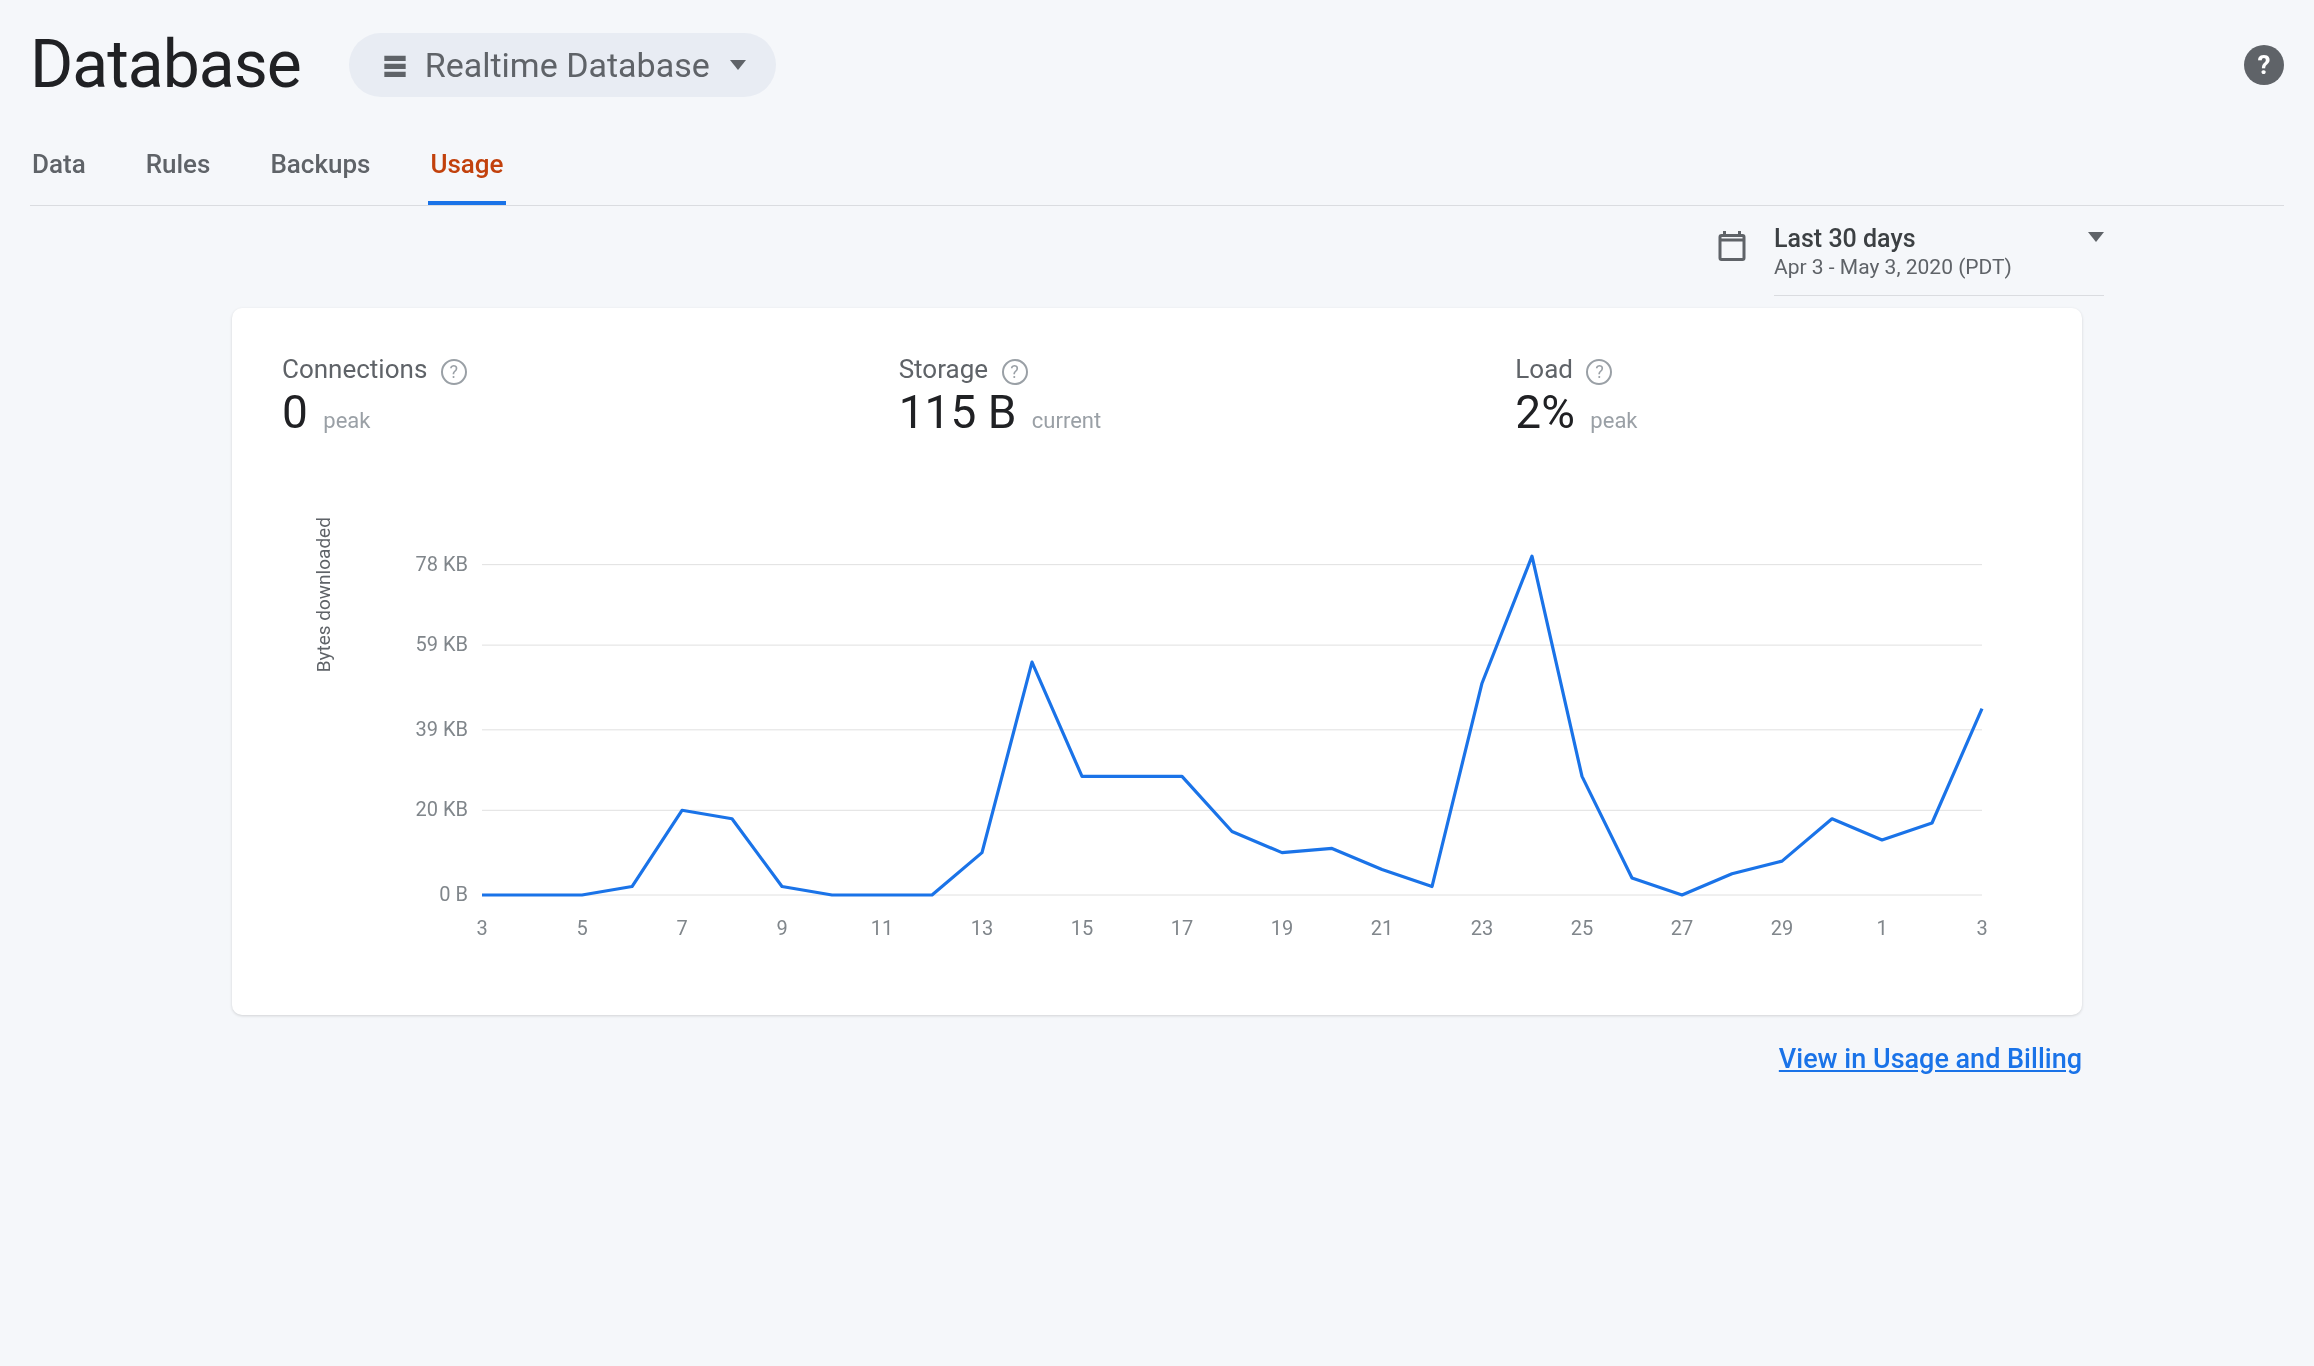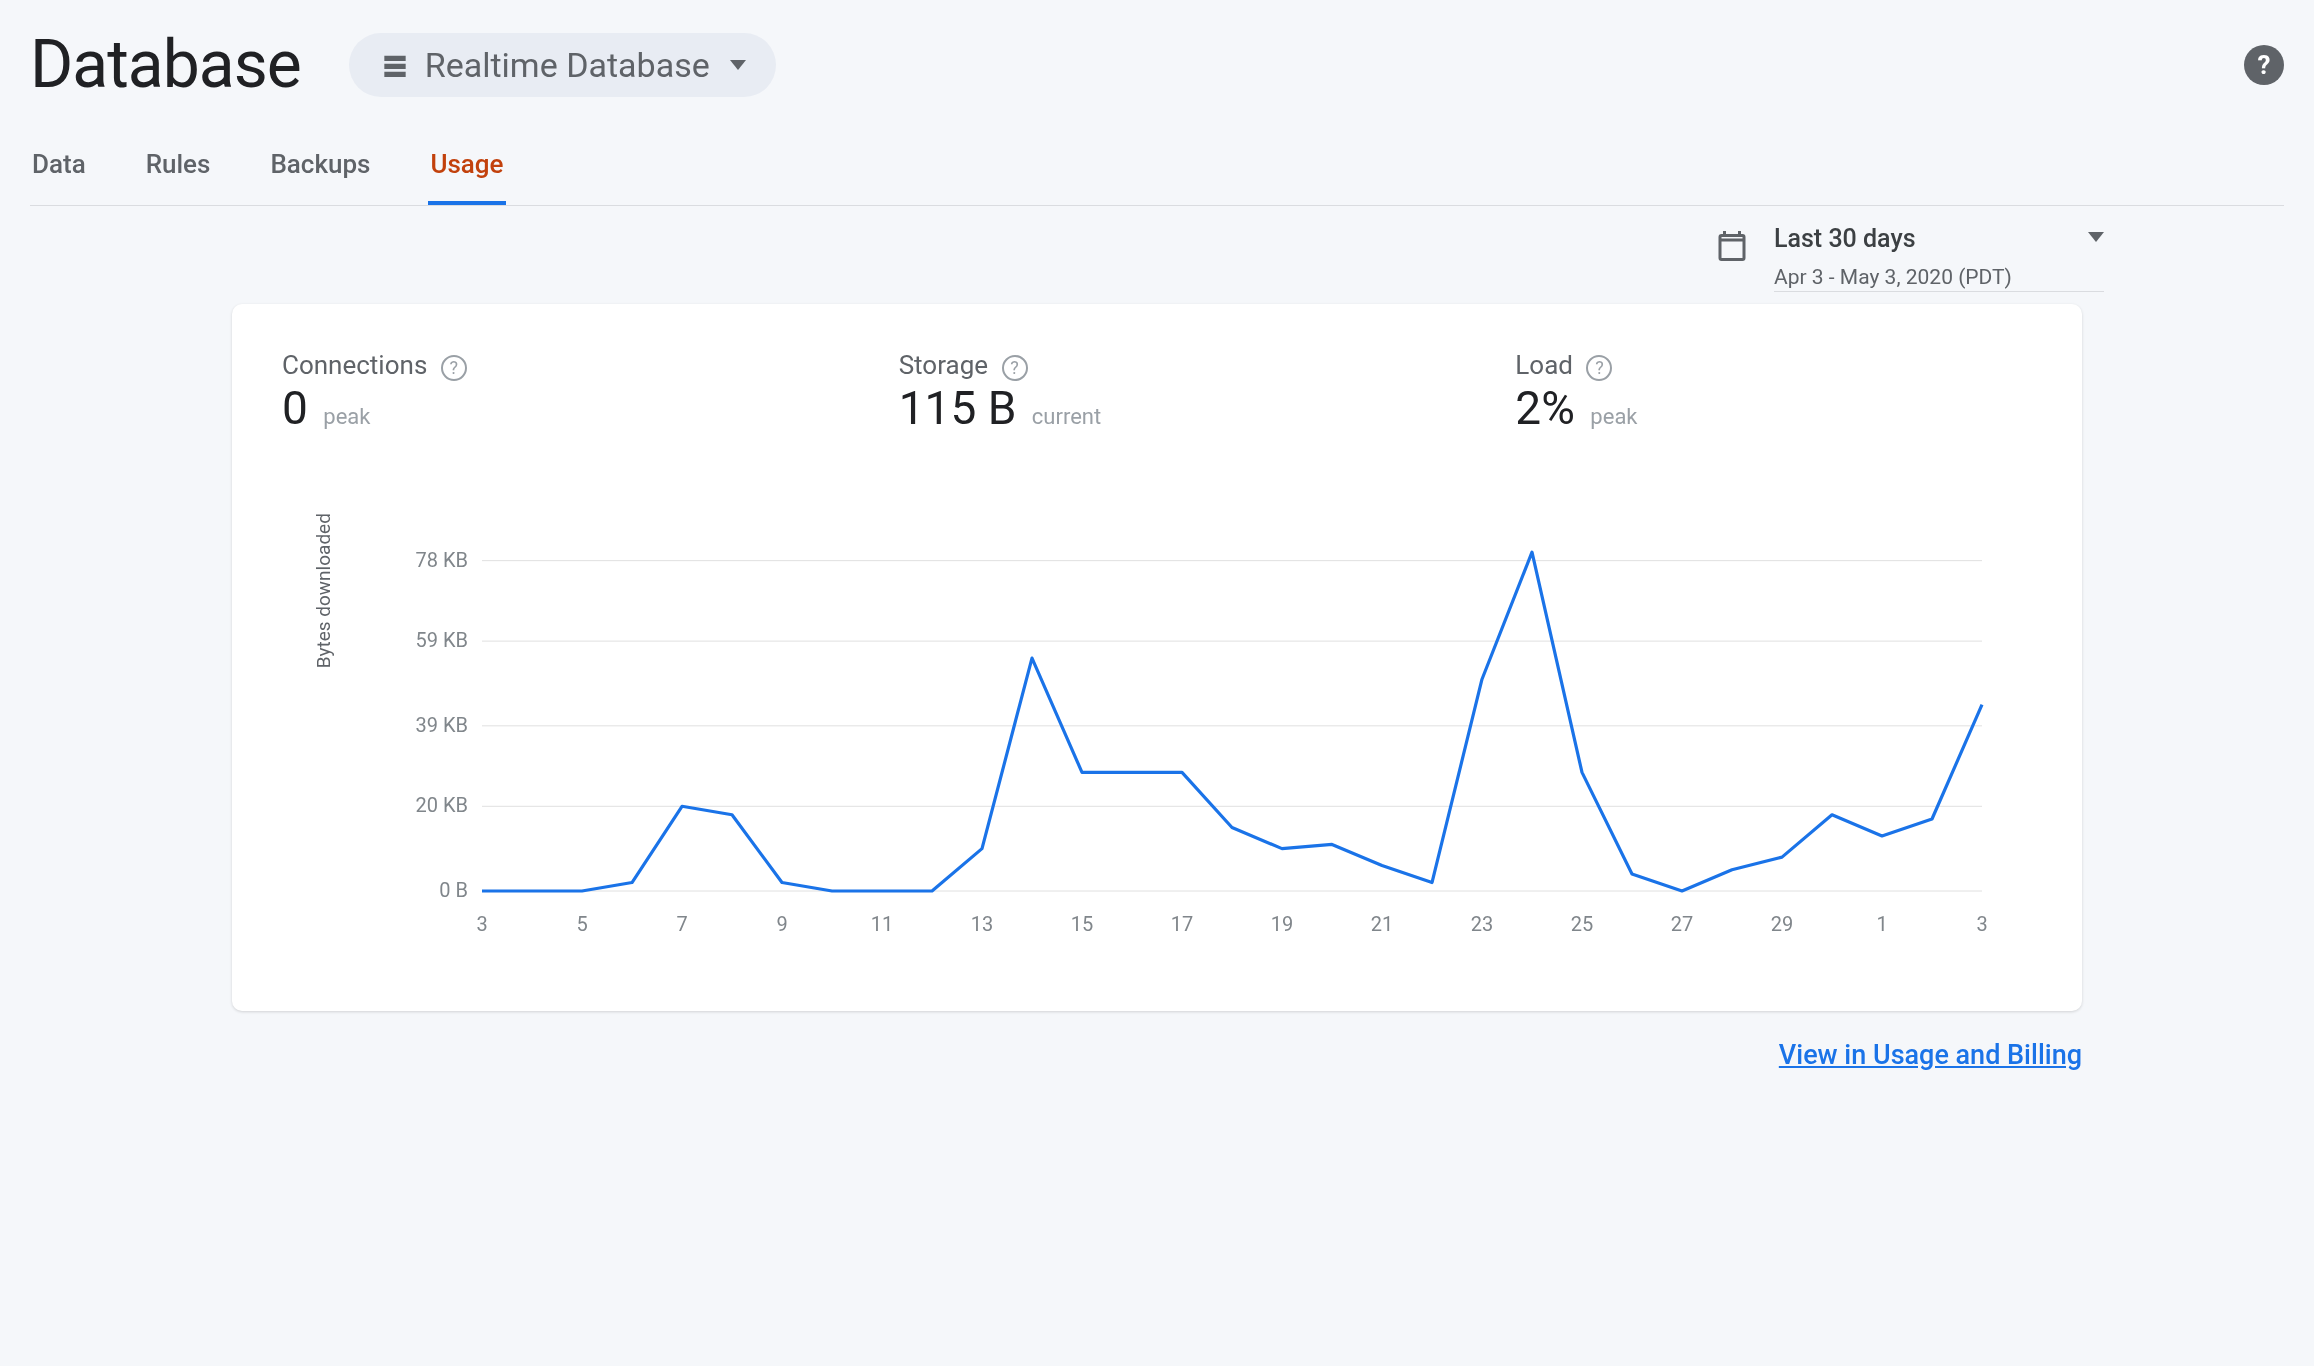--- a/index.html
+++ b/index.html
@@ -25,23 +25,23 @@
     .tab { padding:10px 2px 22px; font-size:26px; color:#5f6368;
            cursor:pointer; font-weight:500; border-bottom:4px solid transparent;}
     .tab.active { color:#c2410c; border-bottom-color:#1a73e8; }
     .date-row { display:flex; justify-content:space-between; align-items:flex-start;
                 padding-top:18px;}
     .date-row .left{flex:1}
     .date-picker { display:flex; align-items:flex-start; gap:24px;
                    margin-right:180px; }
     .date-picker .cal-icon{width:36px;height:36px;fill:#5f6368;margin-top:4px}
     .date-texts{display:flex;flex-direction:column;border-bottom:1px solid #dadce0;
-                padding-bottom:2px; width:330px; position:relative;}
+                padding-bottom:16px; width:330px; position:relative;}
     .date-line1{font-size:25px;color:#3c4043;font-weight:500;}
-    .date-line2{font-size:21px;color:#5f6368;margin-top:12px;}
+    .date-line2{font-size:21px;color:#5f6368;margin-top:2px;}
     .date-texts .drop-tri{position:absolute; right:0; top:8px;}
     .card { background:#fff; border-radius:10px; box-shadow:0 1px 3px rgba(0,0,0,.15);
             width:1850px; margin:12px auto 0; overflow:hidden; }
     .metric-row { display:flex; }
     .metric { flex:1; padding:46px 50px 46px; cursor:pointer; }
     .metric.sel { background:#1a73e8; color:#fff; padding-bottom:170px; }
     .metric .label{ font-size:26px; color:#5f6368;font-weight:400;}
     .metric.sel .label{color:#fff}
     .metric .help{display:inline-flex;width:26px;height:26px;border:2px solid #9aa0a6;
                   border-radius:50%;align-items:center;justify-content:center;

